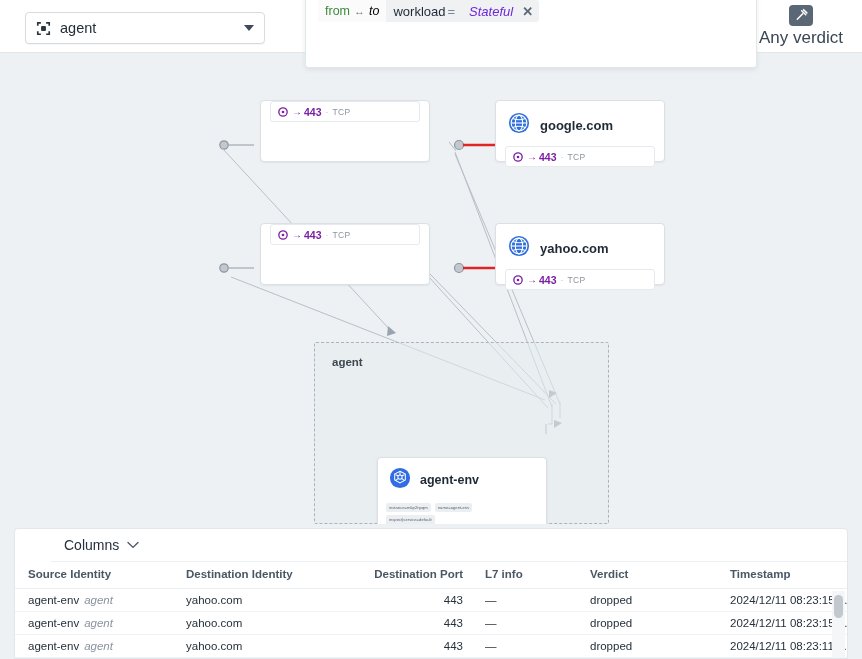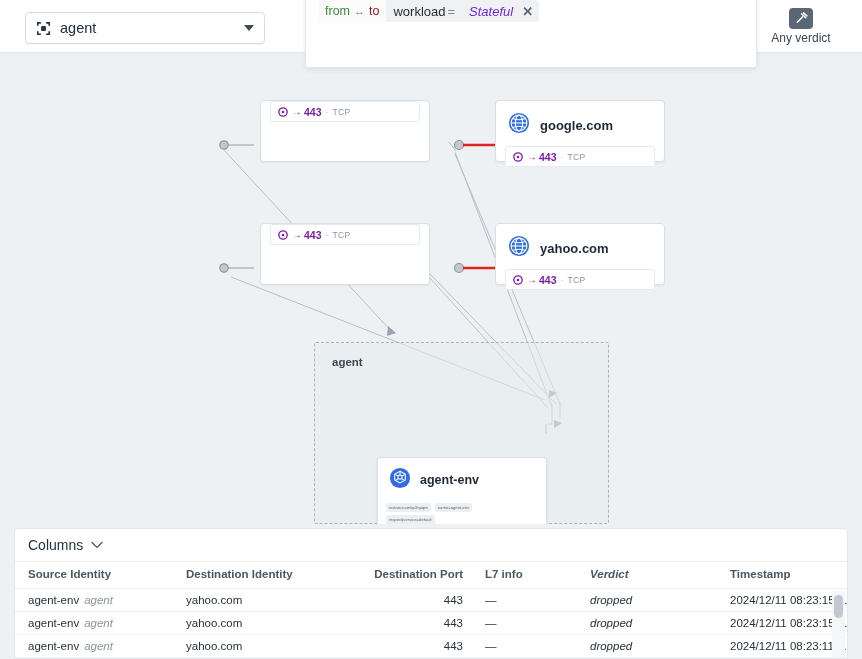--- a/index.html
+++ b/index.html
@@ -43,21 +43,21 @@
     position: absolute; right: 18px; top: 2px;
     width: 86px; height: 48px;
     display: flex; flex-direction: column; align-items: center; justify-content: center;
     cursor: pointer; background: #fff;
   }
   .verdict-btn .vicon {
     width: 24px; height: 21px; border-radius: 4px;
     background: #5a6876; display: flex; align-items: center; justify-content: center;
     margin-bottom: 2px;
   }
-  .verdict-btn .vtxt { font-size: 12px; color: #3a4654; }
+  .verdict-btn .vtxt { font-size: 17px; color: #3a4654; }
   .topbar-divider {
     position: absolute; right: 108px; top: 0; width: 1px; height: 52px;
     background: #e6eaee;
   }
 
   
   .filter-pop {
     position: absolute; left: 305px; top: -26px;
     width: 450px; height: 92px;
     background: #fff; border: 1px solid #e1e6ea;
@@ -74,21 +74,21 @@
     padding-right: 6px;
     white-space: nowrap;
   }
   .chip .dir {
     background: #fbfbfc; height: 22px; display: flex; align-items: center;
     padding: 0 7px; margin-right: 7px; border-radius: 3px 0 0 3px;
     font-size: 12.5px; gap: 4px;
   }
   .chip .dir .from { color: #3d8b3d; }
   .chip .dir .arrows { color: #6d7a87; font-size: 11px; }
-  .chip .dir .to { color: #7f1d1d; }
+  .chip .dir .to { color: #000000; font-style: italic; }
   .chip .key { color: #1f2a36; }
   .chip .eq { color: #7b8794; margin: 0 2px; }
   .chip .val { color: #1f2a36; }
   .chip .stateful { color: #6d28d9; font-style: italic; margin-left: 12px; }
   .chip .x {
     margin-left: 9px; color: #5c6874; font-size: 13px; font-weight: bold;
     cursor: pointer; line-height: 1;
   }
   .chip-row2 { top: 25px; }
 
@@ -155,38 +155,39 @@
   
   .table-panel {
     position: absolute; left: 14px; top: 528px; width: 834px; height: 131px;
     background: #fff; border: 1px solid #e3e7ea; border-radius: 4px 4px 0 0;
     box-sizing: border-box; overflow: hidden;
   }
   .columns-bar {
     height: 33px; display: flex; align-items: center;
     padding-left: 13px; border-bottom: 1px solid #eceff1;
     box-sizing: border-box;
+    margin-left: 36px;
   }
   .columns-bar .ctext { font-size: 14px; color: #25313d; }
   .columns-bar .cchev { margin-left: 8px; color: #4b5864; font-size: 11px; }
   table.flows { width: 100%; border-collapse: collapse; table-layout: fixed; }
   table.flows th {
     font-size: 11.5px; color: #4a5765; font-weight: bold;
     text-align: left; padding: 6px 0 8px 0; background: #fff;
     border-bottom: 1px solid #eceff1;
   }
   table.flows td {
     font-size: 11.5px; color: #26313c; padding: 5px 0;
     border-bottom: 1px solid #f0f2f4;
   }
   .c-src { width: 158px; padding-left: 13px !important; }
   .c-dst { width: 167px; }
   .c-port { width: 110px; text-align: right !important; padding-right: 22px !important; }
   .c-l7 { width: 105px; }
-  .c-verdict { width: 140px; text-align: left; font-style: italic; }
+  .c-verdict { width: 140px; text-align: left; }
   .c-ts { width: 140px; padding-right: 10px !important; }
   .src-ns { color: #8a949e; font-style: italic; margin-left: 5px; }
   .verdict-dropped { color: #e34b4b; }
   .scrollbar-track {
     position: absolute; right: 2px; top: 62px; width: 13px; height: 96px;
     background: #f4f6f7;
   }
   .scrollbar-thumb {
     position: absolute; right: 4px; top: 66px; width: 9px; height: 23px;
     background: #c2c8ce; border-radius: 5px;

